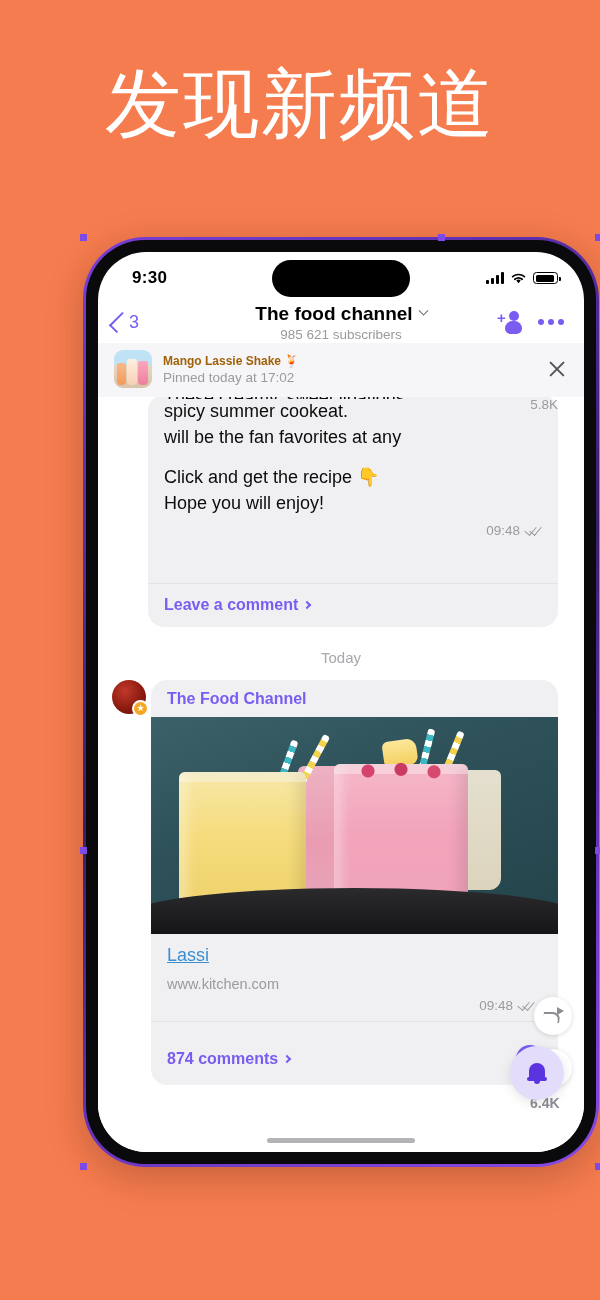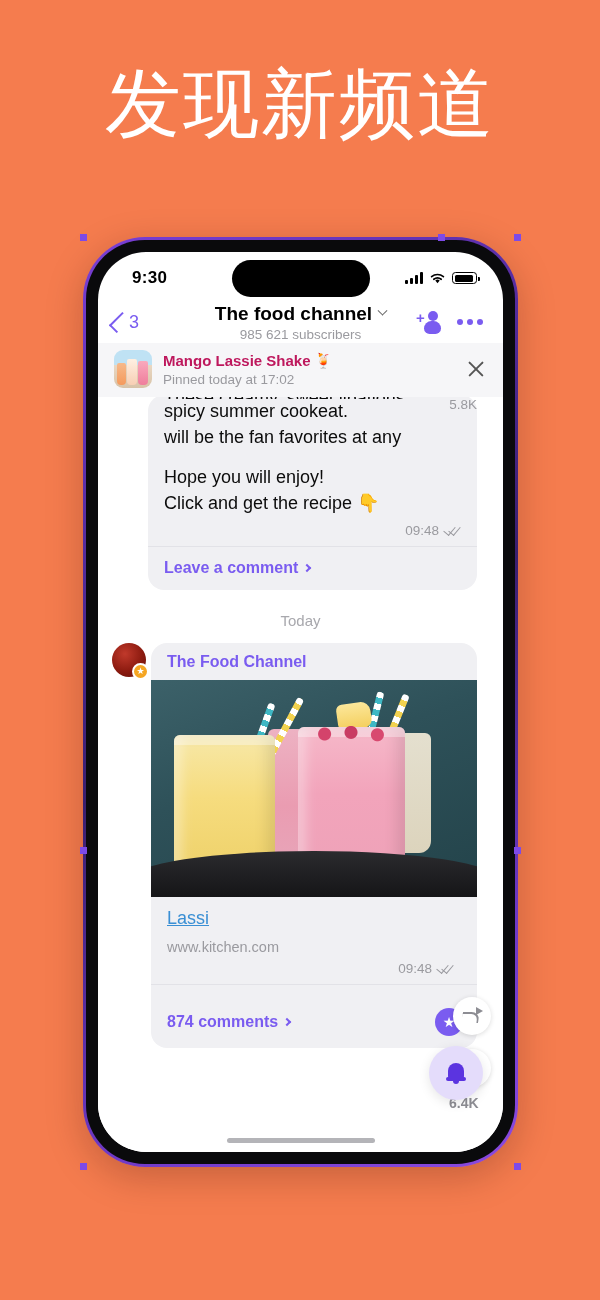--- a/index.html
+++ b/index.html
@@ -20,21 +20,21 @@
     line-height: 1.1;
     font-weight: 400;
     letter-spacing: 2px;
     font-family: "DejaVu Sans", "Liberation Sans", sans-serif;
   }
 
   
   .phone-wrap {
     position: absolute;
     left: 83px; top: 237px;
-    width: 435px; height: 930px;
+    width: 516px; height: 930px;
   }
   .phone-outer {
     position: absolute; inset: 0;
     border-radius: 62px;
     background: linear-gradient(150deg, #7a3fd6 0%, #5b2fa8 22%, #3a1f6e 48%, #6d38c4 78%, #8a4ae0 100%);
     padding: 3px;
     box-shadow: 0 10px 36px rgba(60,20,10,.25);
   }
   .phone-bezel {
     position: absolute; inset: 3px;
@@ -159,21 +159,21 @@
   .pinned-thumb {
     width: 38px; height: 38px; border-radius: 9px;
     flex: 0 0 auto; overflow:hidden; position:relative;
     background: linear-gradient(#bfe2f4 0%, #bfe2f4 40%, #e9d7c2 40%, #d8c3a8 100%);
   }
   .pt-g1,.pt-g2,.pt-g3 { position:absolute; bottom:3px; border-radius:2px 2px 4px 4px; }
   .pt-g1 { left:3px; width:9px; height:22px; background:linear-gradient(#f6b98a,#f59a5c); }
   .pt-g2 { left:13px; width:10px; height:26px; background:linear-gradient(#fff0e2,#f7cfb4); }
   .pt-g3 { left:24px; width:10px; height:24px; background:linear-gradient(#f9a9bd,#ef7e9c); }
   .pinned-txt { flex:1; min-width:0; }
-  .pinned-title { font-size: 15px; font-weight: bold; color: #be185d; }
+  .pinned-title { font-size: 12px; font-weight: bold; color: #a16207; }
   .pinned-sub { font-size: 13.5px; color: #9a9a9f; margin-top: 2px; }
   .pinned-close {
     width: 22px; height: 22px; flex: 0 0 auto; position: relative;
   }
   .pinned-close::before, .pinned-close::after {
     content:""; position:absolute; left:1px; top:10px;
     width:20px; height:1.8px; background:#555; border-radius:1px;
   }
   .pinned-close::before { transform: rotate(45deg); }
   .pinned-close::after { transform: rotate(-45deg); }
@@ -214,21 +214,21 @@
     width: 10px; height: 6px;
     border-left: 1.6px solid #9a9a9f;
     border-bottom: 1.6px solid #9a9a9f;
     transform: rotate(-50deg);
   }
   .ticks::before { left: 0; }
   .ticks::after { left: 5px; }
   .bubble-foot {
     border-top: 1px solid #e2e2e7;
     padding: 12px 16px 13px 16px;
-    display: flex; 
+    display: flex;  margin-top: 37px;
   }
   .foot-link {
     font-size: 16px; color: #7a5cf0; font-weight: bold;
     display: inline-flex; align-items: center; gap: 6px;
   }
   .chev-r {
     width: 6px; height: 6px;
     border-right: 2px solid #7a5cf0;
     border-top: 2px solid #7a5cf0;
     transform: rotate(45deg);
@@ -474,22 +474,22 @@
         <div class="chat">
 
           <div class="msg1-wrap">
             <div class="views-right">5.8K</div>
             <div class="bubble">
               <div class="bubble-body">
                 <div class="b-line clipped">These creamy, sweet libations,</div>
                 <div class="b-line">spicy summer cookeat.</div>
                 <div class="b-line">will be the fan favorites at any</div>
                 <div class="b-para">
+                  <div class="b-line">Click and get the recipe 👇</div>
                   <div class="b-line">Hope you will enjoy!</div>
-                  <div class="b-line">Click and get the recipe 👇</div>
                 </div>
                 <div class="b-meta">
                   <span>09:48</span>
                   <span class="ticks"></span>
                 </div>
               </div>
               <div class="bubble-foot">
                 <span class="foot-link">
                   <span>Leave a comment</span>
                   <span class="chev-r"></span>

